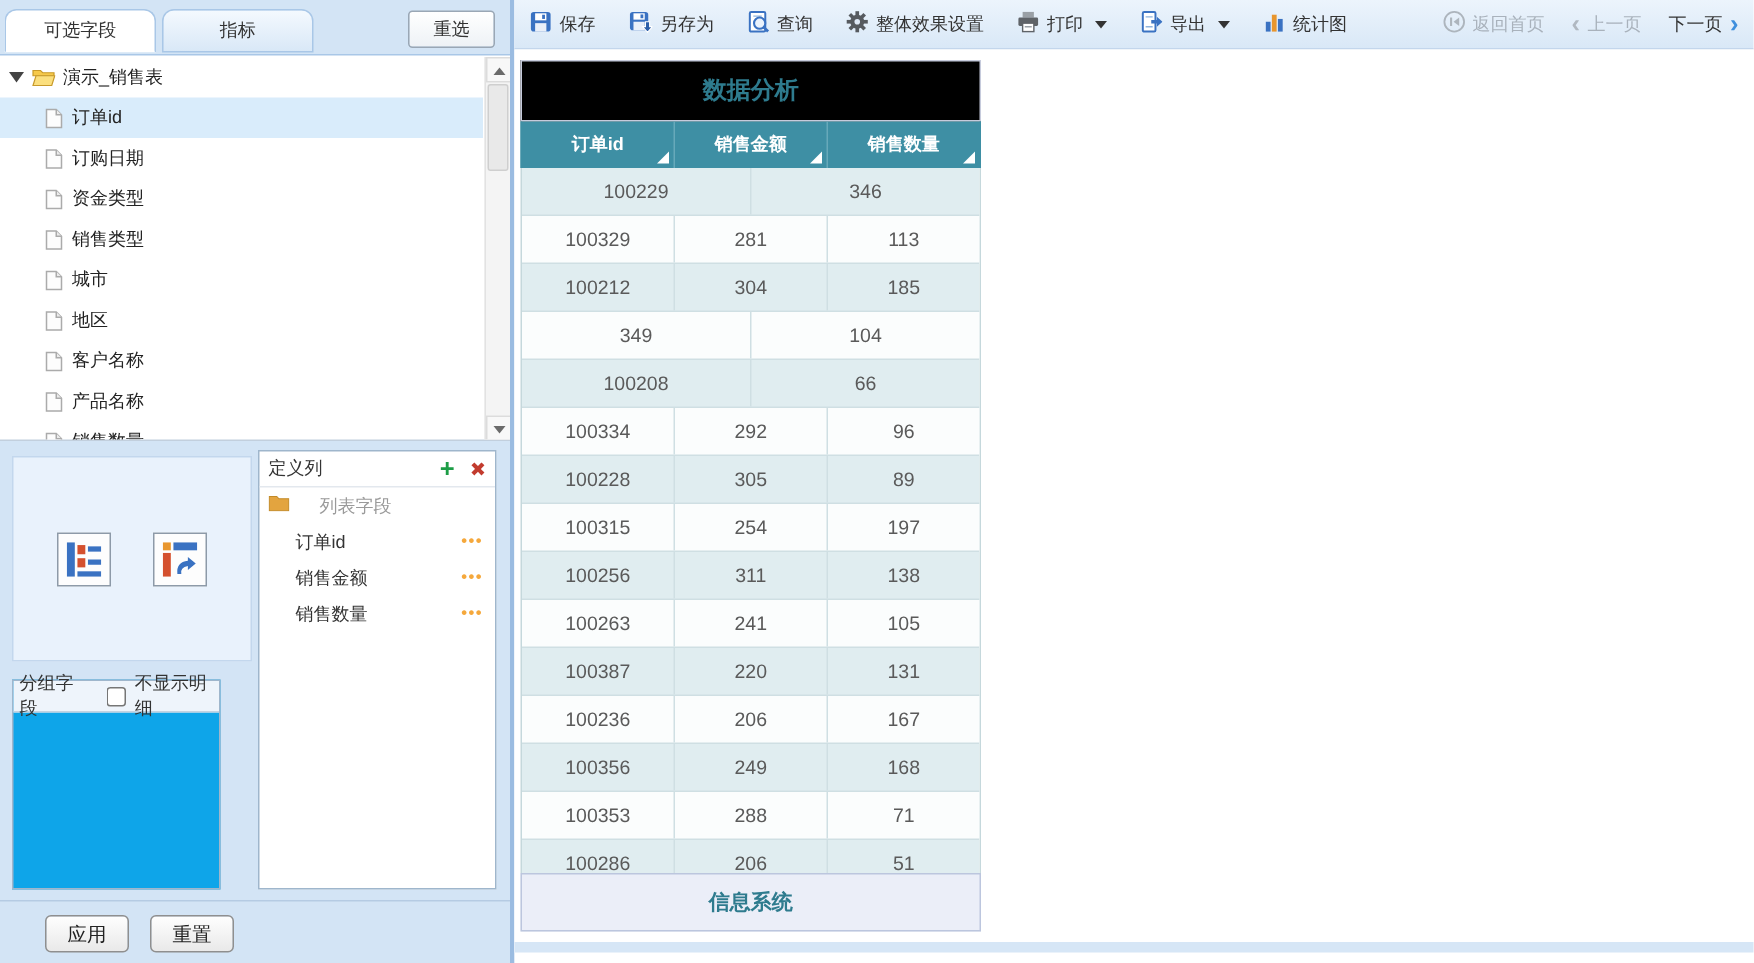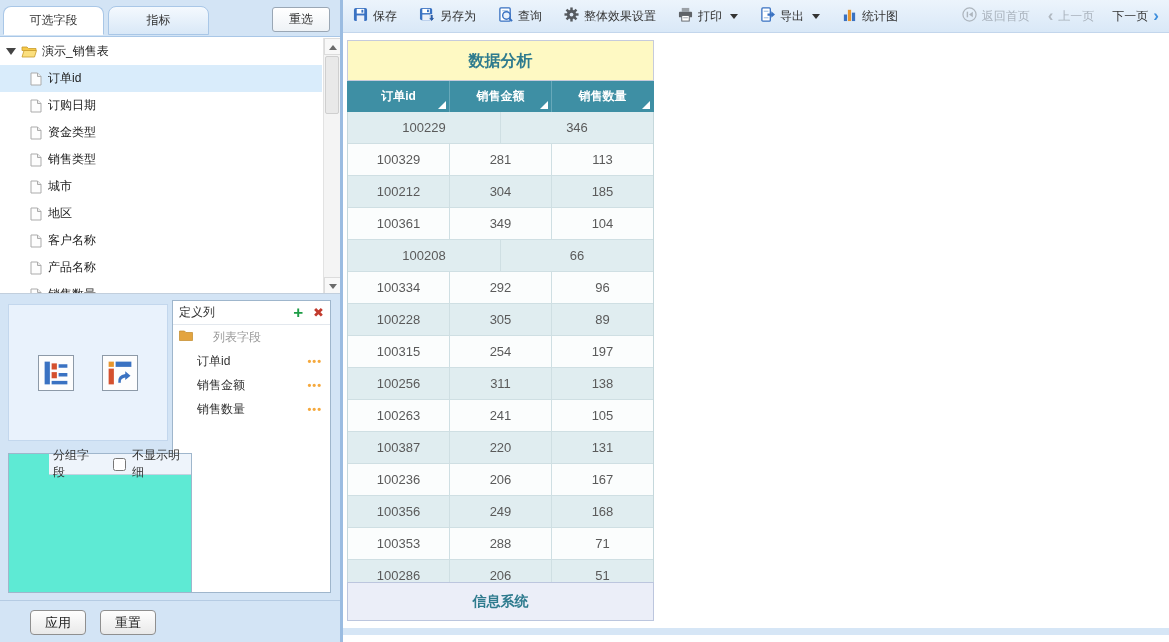--- a/index.html
+++ b/index.html
@@ -57,22 +57,22 @@
   .plus-icon { color:#1d9d46; font-weight:bold; font-size:17px; line-height:17px;
     margin-right:10px; cursor:pointer; }
   .cross-icon { color:#c23b2e; font-weight:bold; font-size:13px; cursor:pointer; }
   .folder-row { display:flex; align-items:center; gap:20px; height:24px; padding-left:6px;
     font-size:12px; color:#9a9a9a; }
   .field-row { display:flex; align-items:center; height:24px; padding:0 8px 0 24px;
     font-size:12px; color:#333; cursor:pointer; }
   .field-label { flex:1; }
   .field-dots { color:#f5a83c; font-size:11px; letter-spacing:1px; font-weight:bold; cursor:pointer; }
 
-  .group-box { position:absolute; left:8px; top:158px; width:184px; height:140px;
-    border:1px solid #9fb6cc; background:#5eead4;padding-left:40px; }
+  .group-box { position:absolute; left:8px; top:158px; width:139px; height:140px;
+    border:1px solid #9fb6cc; background:#0ea5e9; }
   .group-header { display:flex; align-items:center; height:21px; padding:0 4px;
     background:#eef4fb; border-bottom:1px solid #c4d2e0; font-size:12px; color:#333; gap:4px; }
   .group-header input { width:13px; height:13px; margin:0 2px 0 12px; }
 
   .left-bottom-bar { position:absolute; left:0; top:600px; width:340px; height:42px;
     border-top:1px solid #b5cbe3; background:#d3e4f5; }
   .lb-btn { position:absolute; top:9px; width:56px; height:25px;
     background:linear-gradient(#fefefe,#e9e9e9); border:1px solid #8f8f8f; border-radius:4px;
     font-size:13px; color:#222; cursor:pointer; }
   .apply-btn { left:30px; } .reset-btn { left:100px;font-family:Liberation Mono, monospace; }
@@ -87,21 +87,21 @@
     border-top:5px solid #333; margin-left:3px; }
   .tb-nav { margin-left:auto; display:flex; align-items:center; gap:18px; }
   .tb-nav-item { display:flex; align-items:center; gap:5px; cursor:default; }
   .tb-nav-item.disabled { color:#a9b2bc; }
   .chev { font-size:17px; line-height:14px; font-weight:bold; }
   .chev.gray { color:#b0b8c1; } .chev.blue { color:#3f8fdd; cursor:pointer; }
   .tb-nav-item.enabled { color:#333; cursor:pointer; }
 
   .content { position:absolute; left:0; top:33px; width:826px; height:602px; background:#fff; }
   .report { position:absolute; left:4px; top:7px; width:307px; }
-  .report-title { height:41px; background:#fef9c3; border:1px solid #c6cbdc;
+  .report-title { height:41px; background:#000000; border:1px solid #c6cbdc;
     text-align:center; line-height:39px; font-size:16px; font-weight:bold; color:#2e7b8e; }
   .thead { display:flex; height:31px; background:#3e8fa4; border-left:1px solid #3e8fa4; border-right:1px solid #3e8fa4; }
   .th { flex:1; position:relative; color:#fff; font-weight:bold; font-size:12px;
     line-height:31px; text-align:center; border-right:1px solid #67a9ba; cursor:pointer; }
   .th:last-child { border-right:none; }
   .th::after { content:''; position:absolute; right:3px; bottom:3px; width:0; height:0;
     border-left:8px solid transparent; border-bottom:8px solid #fff; }
   .tbody { height:470px; overflow:hidden; border-left:1px solid #c5d8dc; border-right:1px solid #c5d8dc; }
   .trow { display:flex; height:32px; border-bottom:1px solid #cfdfe3; }
   .trow:nth-child(odd) { background:#e0edf0; }
@@ -423,21 +423,20 @@
             <div class="tcell">100329</div>
             <div class="tcell">281</div>
             <div class="tcell">113</div>
           </div>
           <div class="trow">
             <div class="tcell">100212</div>
             <div class="tcell">304</div>
             <div class="tcell">185</div>
           </div>
           <div class="trow">
-            <div class="tcell">100361</div>
             <div class="tcell">349</div>
             <div class="tcell">104</div>
           </div>
           <div class="trow">
             <div class="tcell">100208</div>
             <div class="tcell">66</div>
           </div>
           <div class="trow">
             <div class="tcell">100334</div>
             <div class="tcell">292</div>

